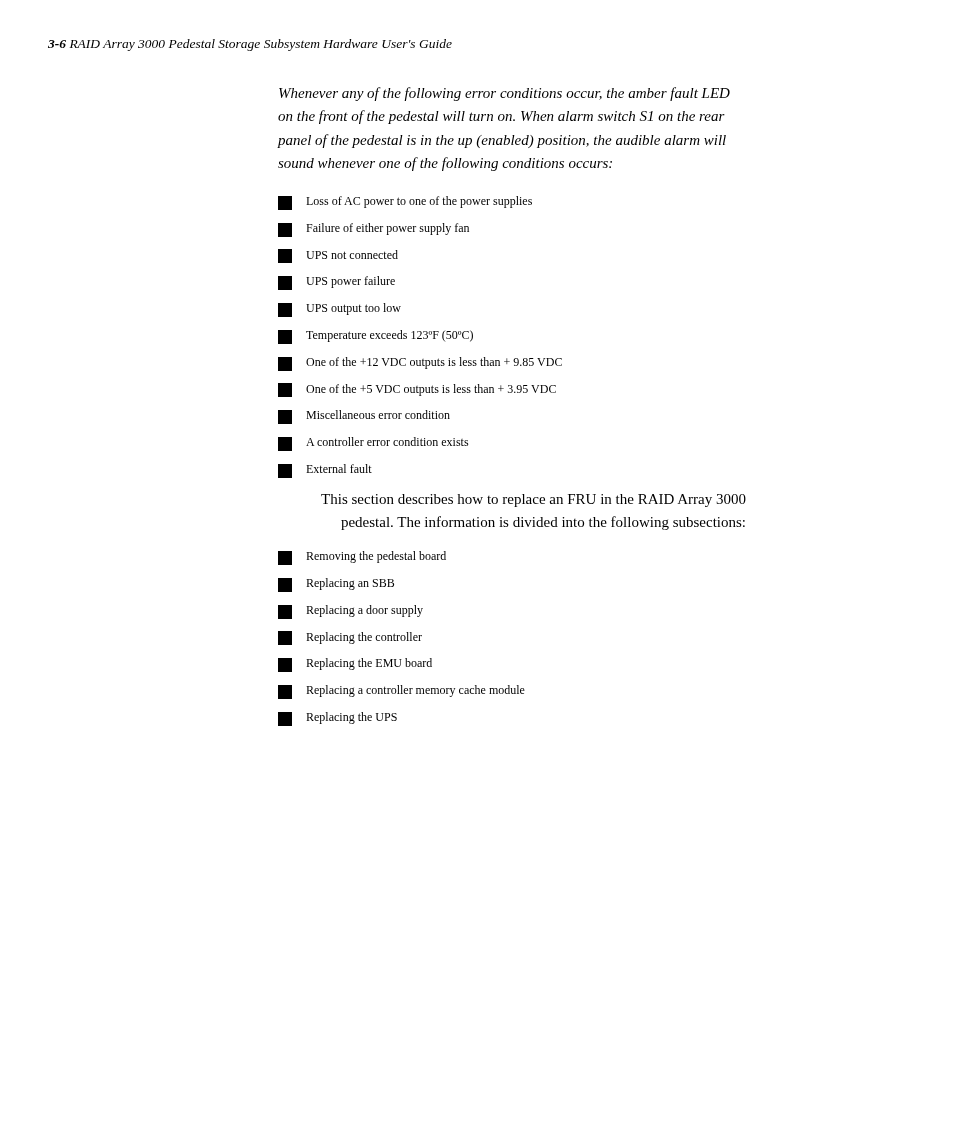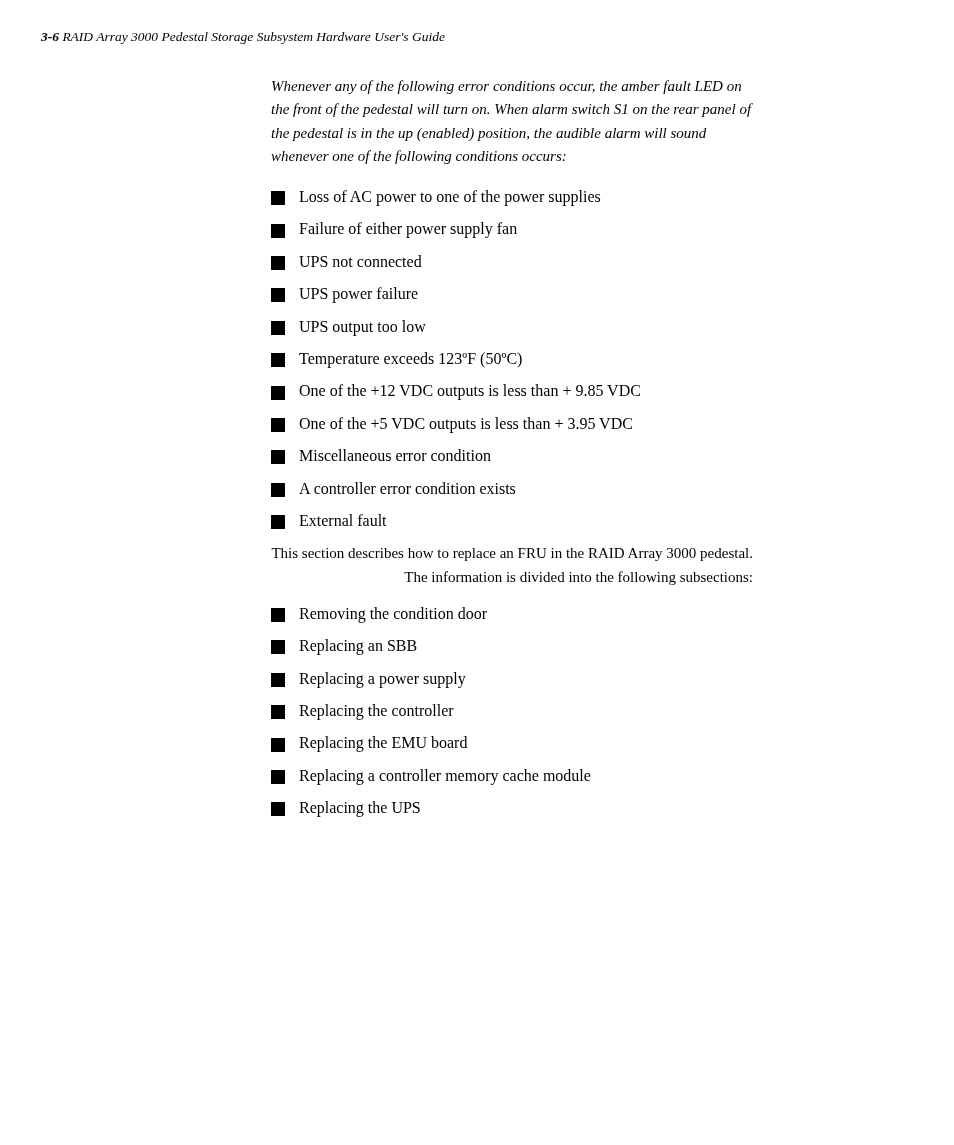--- a/index.html
+++ b/index.html
@@ -12,21 +12,21 @@
       font-family: Times New Roman, Times, serif;
       font-size: 15px;
       color: #000000;
       width: 954px;
       min-height: 1145px;
     }
     .page {
       width: 804px;
       min-height: 1145px;
       background: #ffffff;
-      padding: 1px;
+      padding: 8px;
     }
     .header {
       padding: 28px 40px 10px 40px;
       border-bottom: none;
       font-size: 13.5px;
       font-style: italic;
       color: #000;
     }
     .header-text {
       font-style: italic;
@@ -47,23 +47,23 @@
       font-style: italic;
     }
     .bullet-list {
       margin-left: 220px;
       margin-bottom: 6px;
       list-style: none;
       padding: 0;
     }
     .bullet-list li {
       display: flex;
-      align-items: center;
+      align-items: flex-end;
       margin-bottom: 10px;
-      font-size: 16px;
+      font-size: 12px;
       line-height: 1.4;
     }
     .bullet-icon {
       display: inline-block;
       width: 14px;
       height: 14px;
       background: #000;
       margin-right: 14px;
       margin-top: 2px;
       flex-shrink: 0;
@@ -143,29 +143,29 @@
           <span>External fault</span>
         </li>
       </ul>
 
 
     <div class="section-intro">This section describes how to replace an FRU in the RAID Array 3000 pedestal. The information is divided into the following subsections:</div>
 
     <ul class="bullet-list" id="fru-list">
     <li>
           <span class="bullet-icon"></span>
-          <span>Removing the condition door</span>
+          <span>Removing the pedestal board</span>
         </li>
         <li>
           <span class="bullet-icon"></span>
           <span>Replacing an SBB</span>
         </li>
         <li>
           <span class="bullet-icon"></span>
-          <span>Replacing a power supply</span>
+          <span>Replacing a door supply</span>
         </li>
         <li>
           <span class="bullet-icon"></span>
           <span>Replacing the controller</span>
         </li>
         <li>
           <span class="bullet-icon"></span>
           <span>Replacing the EMU board</span>
         </li>
         <li>

